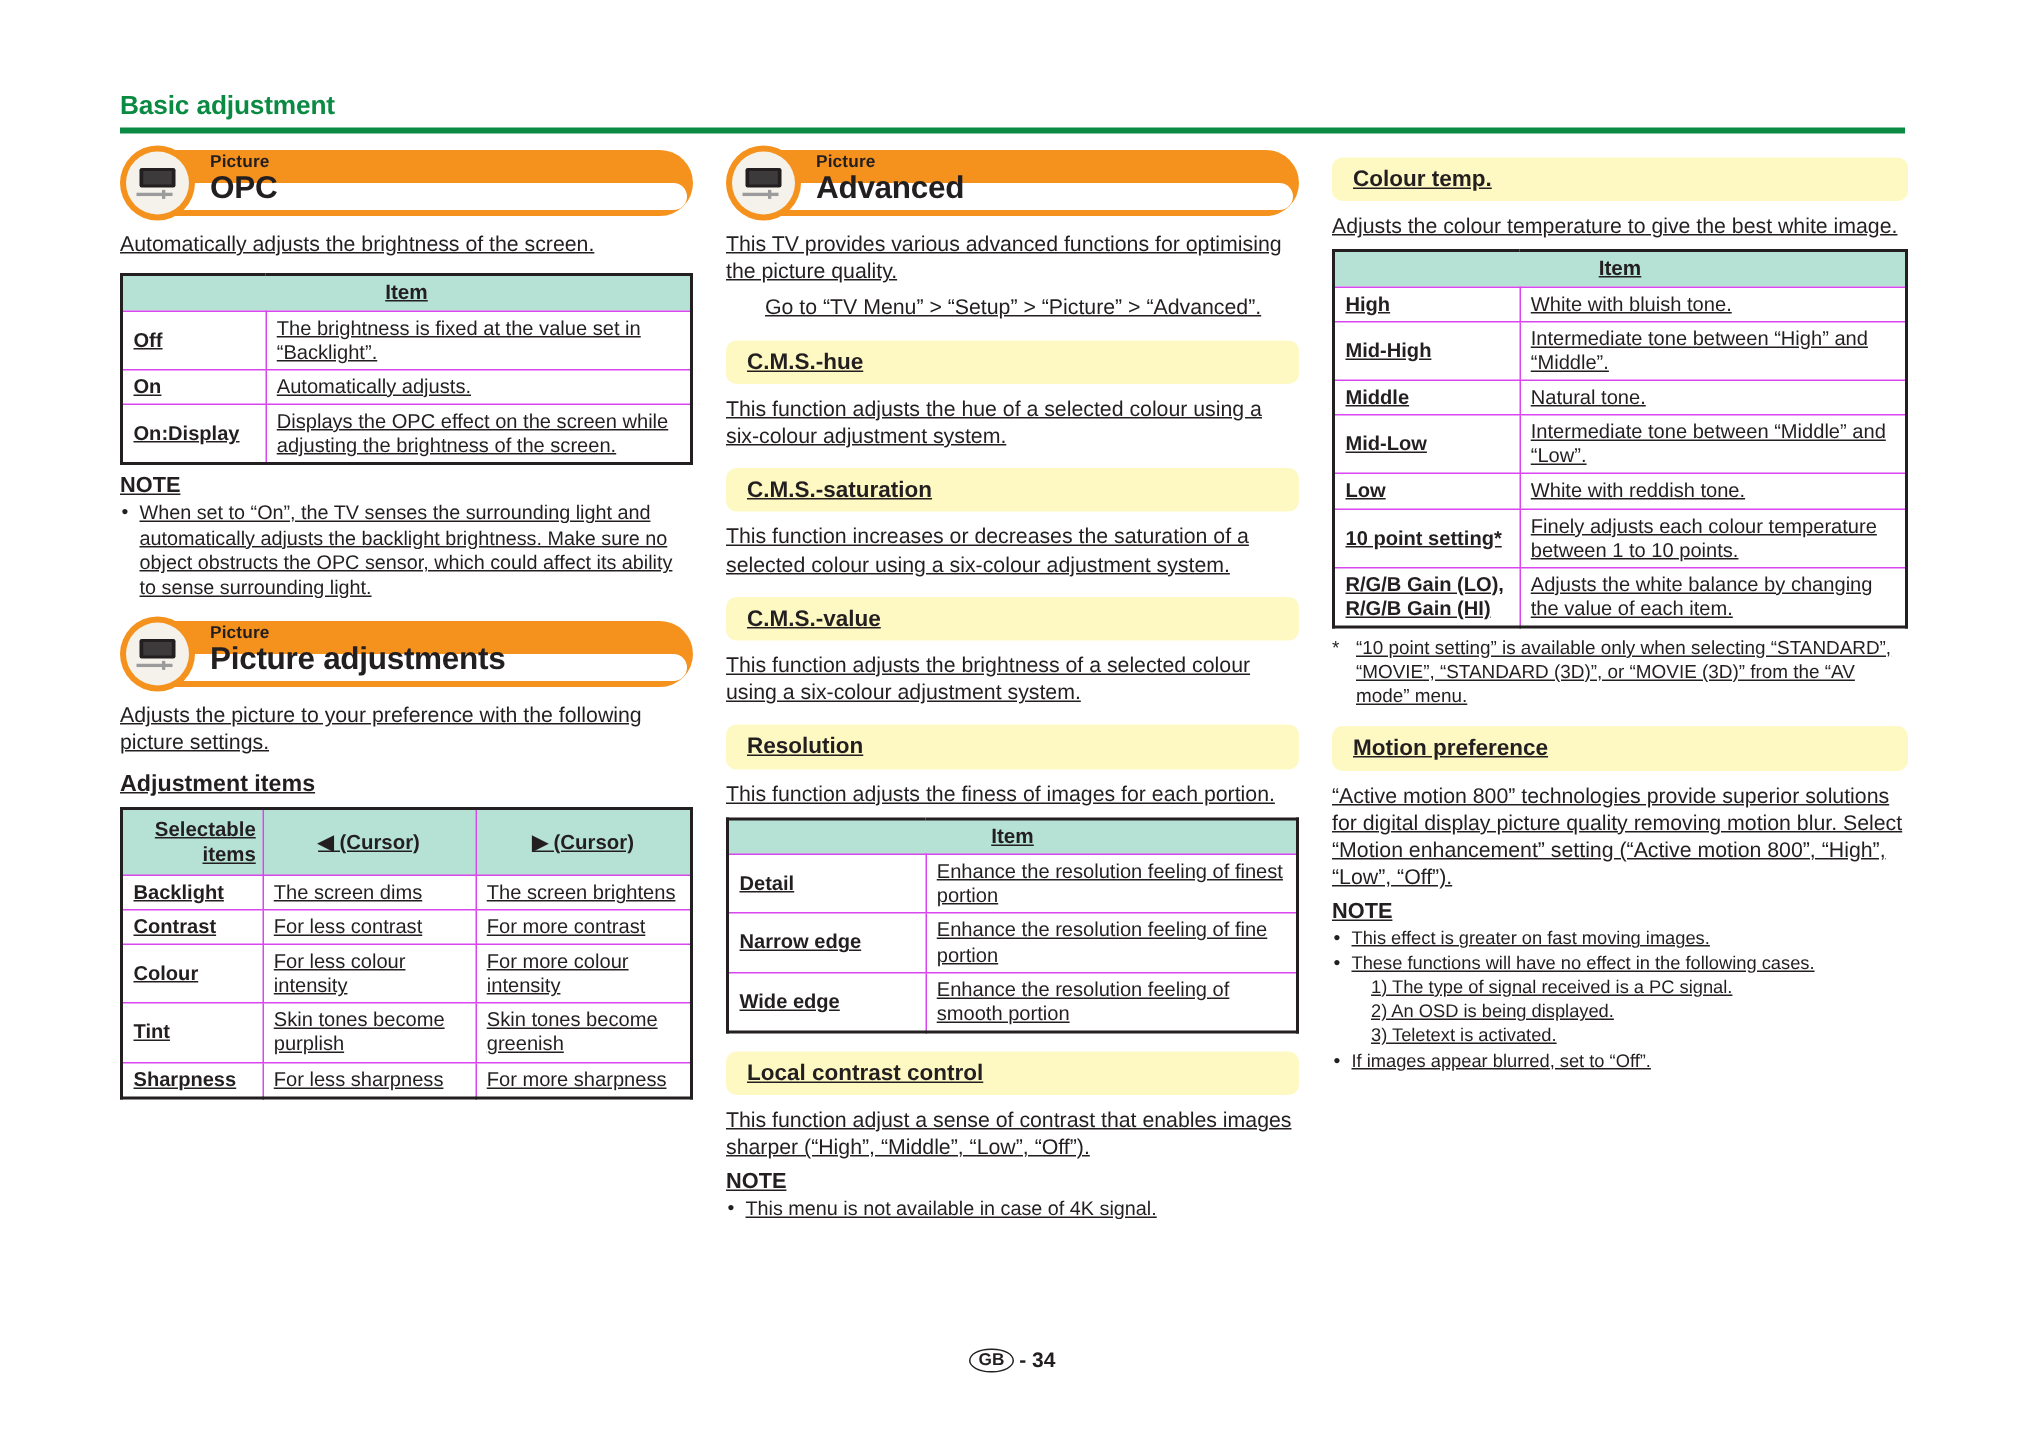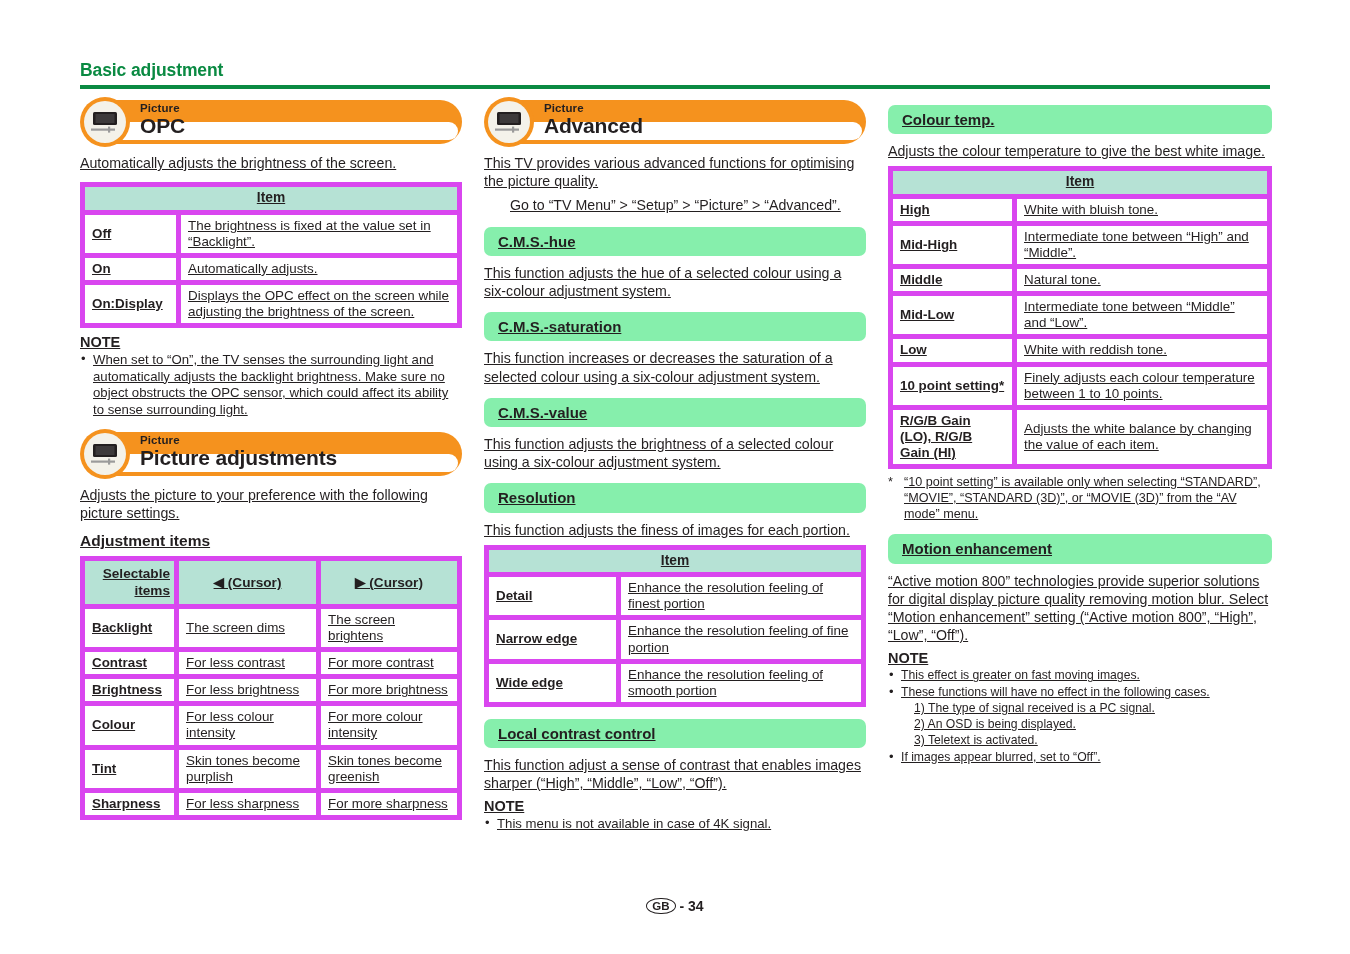--- a/index.html
+++ b/index.html
@@ -73,21 +73,21 @@
     font-size:11.5px; font-weight:bold; color:#231f20; line-height:1.05;
     letter-spacing:0.1px;
   }
   .sec-head .title {
     font-size:21px; font-weight:bold; color:#231f20; line-height:1.05;
     margin-top:1px; letter-spacing:-0.2px;
   }
 
   
   .sub-head {
-    background:#86efac;
+    background:#fef9c3;
     border-radius:7px;
     padding:6px 0 6px 14px;
     font-size:15px; font-weight:bold; color:#231f20;
     margin:12px 0 8px 0;
     line-height:1.15;
   }
 
   
   p.body {
     font-size:14.2px; line-height:1.28; margin:0 0 10px 0; color:#231f20;
@@ -120,21 +120,21 @@
   }
   .footnote .star { position:absolute; left:0; top:0; }
 
   
   table.t {
     border-collapse:collapse; width:100%;
     border:2px solid #231f20;
     margin:0 0 4px 0;
   }
   table.t th, table.t td {
-    border:5px solid #d946ef;
+    border:1px solid #d946ef;
     padding:3px 7px;
     font-size:13.4px;
     line-height:1.2;
     vertical-align:middle;
     text-align:left;
   }
   table.t th.hdr {
     background:#b6e2d5; text-align:center; font-weight:bold; font-size:13.8px;
     padding:3px 6px;
   }
@@ -260,25 +260,20 @@
           <td class="key">Backlight</td>
           <td>The screen dims</td>
           <td>The screen brightens</td>
         </tr>
         <tr>
           <td class="key">Contrast</td>
           <td>For less contrast</td>
           <td>For more contrast</td>
         </tr>
         <tr>
-          <td class="key">Brightness</td>
-          <td>For less brightness</td>
-          <td>For more brightness</td>
-        </tr>
-        <tr>
           <td class="key">Colour</td>
           <td>For less colour intensity</td>
           <td>For more colour intensity</td>
         </tr>
         <tr>
           <td class="key">Tint</td>
           <td>Skin tones become purplish</td>
           <td>Skin tones become greenish</td>
         </tr>
         <tr>
@@ -397,21 +392,21 @@
           <td>Adjusts the white balance by changing the value of each item.</td>
         </tr>
       </tbody>
         </table>
 
       <div class="footnote">
         <span class="star">*</span>
         <span>“10 point setting” is available only when selecting “STANDARD”, “MOVIE”, “STANDARD (3D)”, or “MOVIE (3D)” from the “AV mode” menu.</span>
       </div>
 
-      <div class="sub-head">Motion enhancement</div>
+      <div class="sub-head">Motion preference</div>
       <p class="body tight">“Active motion 800” technologies provide superior solutions for digital display picture quality removing motion blur. Select “Motion enhancement” setting (“Active motion 800”, “High”, “Low”, “Off”).</p>
 
       <div class="note-title">NOTE</div>
       <ul class="note tiny">
         <li>This effect is greater on fast moving images.</li>
         <li>These functions will have no effect in the following cases.</li>
         <li class="nobullet">1) The type of signal received is a PC signal.</li>
         <li class="nobullet">2) An OSD is being displayed.</li>
         <li class="nobullet">3) Teletext is activated.</li>
         <li>If images appear blurred, set to “Off”.</li>

